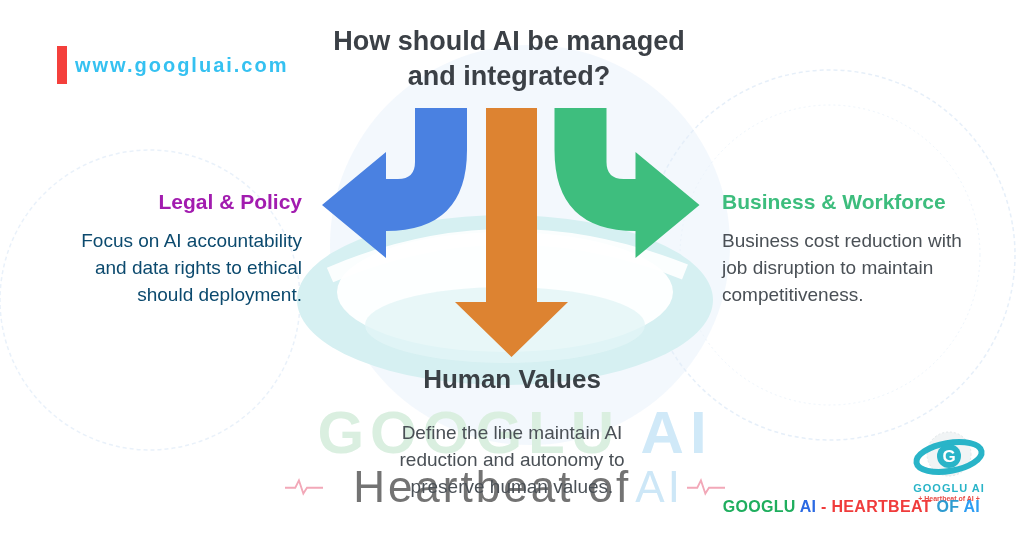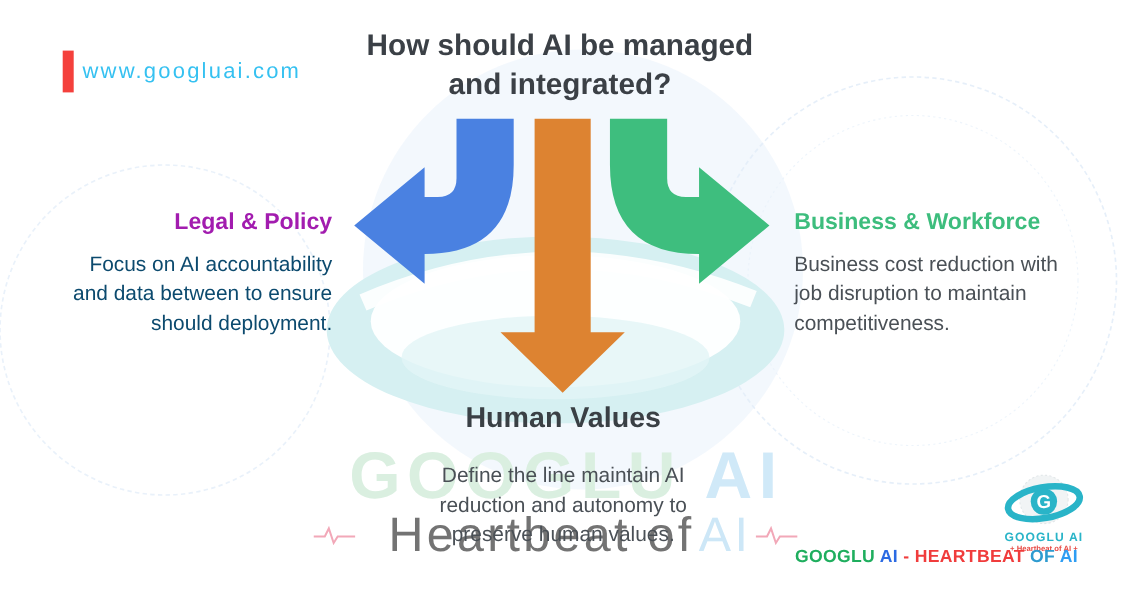--- a/index.html
+++ b/index.html
@@ -10,21 +10,21 @@
   .wm { position:absolute; inset:0; z-index:0; }
   .wm-brand { position:absolute; left:300px; top:398px; width:430px; text-align:center;
               font-size:60px; font-weight:bold; letter-spacing:6px; white-space:nowrap; }
   .wm-heartbeat { position:absolute; left:285px; top:462px; width:440px; display:flex;
                   align-items:center; justify-content:center; gap:4px;
                   font-size:44px; letter-spacing:3px; white-space:nowrap; }
 
   
   .url-wrap { position:absolute; left:57px; top:46px; display:flex; align-items:center; z-index:3; }
   .url-bar { width:10px; height:38px; margin-right:8px; }
-  .url-text { font-size:20px; font-weight:normal; letter-spacing:2px; }
+  .url-text { font-size:20px; font-weight:bold; letter-spacing:2px; }
   .title { position:absolute; left:289px; top:24px; width:440px; text-align:center;
            font-size:27px; font-weight:bold; line-height:35px; z-index:3; }
 
   
   .section { position:absolute; z-index:3; }
   .section h2 { font-size:21px; font-weight:bold; margin-bottom:13px; }
   .section .line { font-size:19px; line-height:27px; }
   .sec-legal { left:18px; top:190px; width:284px; text-align:right; }
   .sec-business { left:722px; top:190px; width:292px; text-align:left; }
   .sec-human { left:302px; top:364px; width:420px; text-align:center; }
@@ -88,21 +88,21 @@
   <svg class="arrows-svg" width="1024" height="536" viewBox="0 0 1024 536">
     <path d="M467,108 L467,150 Q467,231 386,231 L386,258 L322,205 L386,152 L386,179 L398,179 Q415,179 415,162 L415,108 Z" fill="currentColor" style="color: rgb(74, 129, 225);"></path>
     <path d="M486,108 L537,108 L537,302 L568,302 L511.5,357 L455,302 L486,302 Z" fill="currentColor" style="color: rgb(221, 131, 49);"></path>
     <path d="M554.5,108 L554.5,150 Q554.5,231 635.5,231 L635.5,258 L699.5,205 L635.5,152 L635.5,179 L623.5,179 Q606.5,179 606.5,162 L606.5,108 Z" fill="currentColor" style="color: rgb(62, 190, 126);"></path>
   </svg>
 
   <div class="section sec-legal">
     <h2 style="color: #a21caf;">Legal &amp; Policy</h2>
     <div style="color: #0c4a6e;">
       <div class="line">Focus on AI accountability</div>
-      <div class="line">and data between to ensure</div>
+      <div class="line">and data rights to ethical</div>
       <div class="line">should deployment.</div>
     </div>
   </div>
 
   <div class="section sec-business">
     <h2 style="color: rgb(61, 189, 125);">Business &amp; Workforce</h2>
     <div style="color: rgb(74, 80, 86);">
       <div class="line">Business cost reduction with</div>
       <div class="line">job disruption to maintain</div>
       <div class="line">competitiveness.</div>

